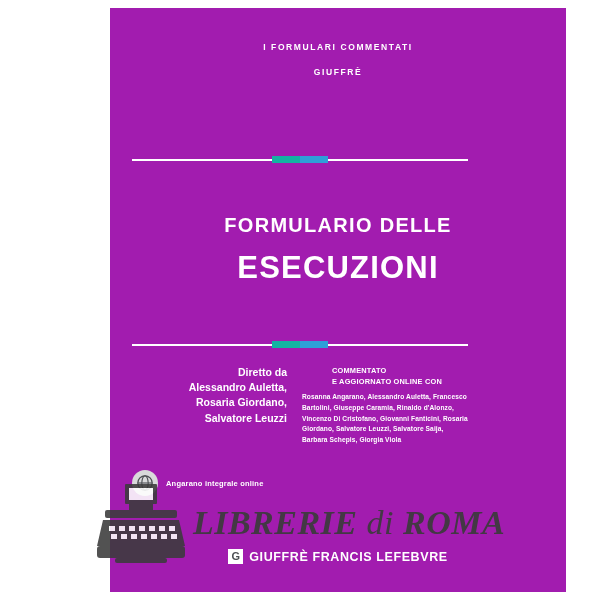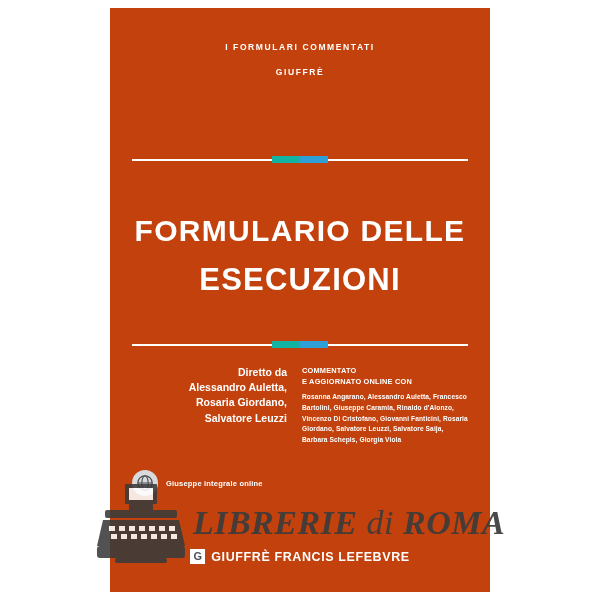--- a/index.html
+++ b/index.html
@@ -13,23 +13,23 @@
     font-family: "Liberation Sans", sans-serif;
     position: relative;
     overflow: hidden;
   }
 
   
   .cover {
     position: absolute;
     left: 110px;
     top: 8px;
-    width: 380px;
+    width: 456px;
     height: 584px;
-    background: #c2410c;
+    background: #a21caf;
     overflow: hidden;
   }
 
   .series-block {
     position: absolute;
     top: 34px;
     left: 0;
     width: 100%;
     text-align: center;
   }
@@ -75,21 +75,21 @@
 
   .title-wrap {
     position: absolute;
     top: 205px;
     left: 0;
     width: 100%;
     text-align: center;
     color: #ffffff;
   }
   .title-line1 {
-    font-size: 30px;
+    font-size: 20px;
     font-weight: bold;
     letter-spacing: 1.3px;
     line-height: 1.2;
   }
   .title-line2 {
     font-size: 31px;
     font-weight: bold;
     letter-spacing: 1.2px;
     line-height: 1.25;
     margin-top: 12px;
@@ -119,20 +119,21 @@
     left: 192px;
     top: 357px;
     width: 168px;
     color: #ffffff;
   }
   .credits-right .head {
     font-size: 7.4px;
     font-weight: bold;
     line-height: 1.5;
     letter-spacing: 0.2px;
+    margin-left: 30px;
   }
   .credits-right .authors {
     margin-top: 5px;
     font-size: 6.6px;
     font-weight: bold;
     line-height: 1.62;
     letter-spacing: 0.1px;
   }
 
   
@@ -260,21 +261,21 @@
   </div>
 
   <div class="online-badge">
     <div class="badge-circle">
       <svg width="18" height="18" viewBox="0 0 18 18" aria-hidden="true">
         <circle cx="9" cy="9" r="7.2" fill="none" stroke="#4c4f53" stroke-width="1.3"></circle>
         <ellipse cx="9" cy="9" rx="3.2" ry="7.2" fill="none" stroke="#4c4f53" stroke-width="1.1"></ellipse>
         <line x1="1.8" y1="9" x2="16.2" y2="9" stroke="#4c4f53" stroke-width="1.1"></line>
       </svg>
     </div>
-    <div class="badge-text">Giuseppe integrale online</div>
+    <div class="badge-text">Angarano integrale online</div>
   </div>
 
   <div class="publisher-logo">
     <div class="logo-mark">G</div>
     <div class="logo-text">GIUFFRÈ FRANCIS LEFEBVRE</div>
   </div>
 
 </div>
 
 <div class="watermark">

